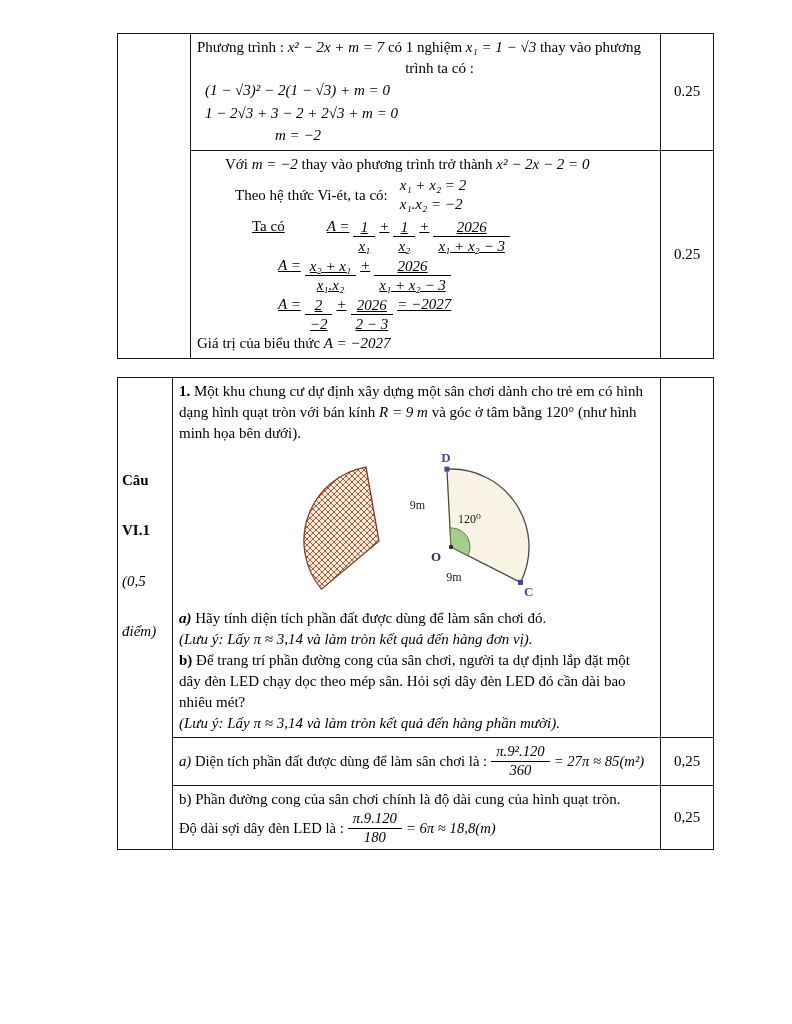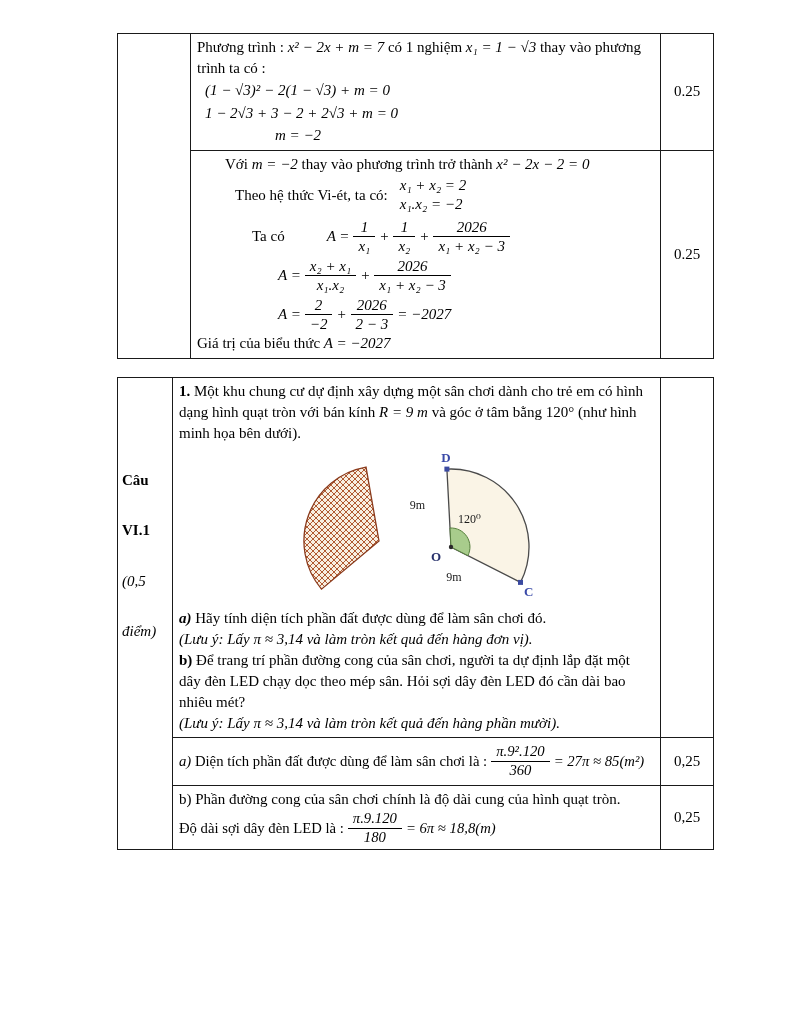--- a/index.html
+++ b/index.html
@@ -14,29 +14,29 @@
   .t2{left:117px;top:377px;width:596px;}
   .score-td{text-align:center;vertical-align:middle;padding:0;}
   .math{font-style:italic;}
   .bold{font-weight:bold;}
   .italic{font-style:italic;}
   .frac{display:inline-flex;flex-direction:column;align-items:stretch;text-align:center;
         vertical-align:middle;margin:0 4px;line-height:1.2;}
   .frac .num{display:block;padding:0 5px;border-bottom:1px solid #000;}
   .frac .den{display:block;padding:0 5px;}
   .ln{line-height:1.4;}
-  .ln2{}
+  .ln2{margin-left:28px;text-align:center;}
   .eq{width:260px;text-align:left;line-height:1.5;}
   .eq1,.eq2{margin-left:8px;}
   .eq3{margin-left:78px;}
   .r2-line1{margin-left:28px;}
   .viet-row{display:flex;align-items:center;margin-left:38px;margin-top:1px;}
   .viet-system{margin-left:12px;line-height:1.3;}
   .viet-system .sysline{display:block;}
-  .aline{display:flex;align-items:center;}
+  .aline{display:flex;align-items:flex-start;text-decoration:underline;}
   .aline-1{margin-left:55px;margin-top:3px;}
   .gap-a{display:inline-block;width:42px;}
   .aline-2{margin-left:81px;margin-top:2px;}
   .aline-3{margin-left:81px;margin-top:2px;}
   .final-line{margin-top:0;}
   .cell-qlabel{padding-top:62px;padding-left:4px;}
   .cell-qlabel div{line-height:1.35;margin-top:30px;}
   .q-problem .para{line-height:1.4;}
   .figure-wrap{margin:5px 0 3px 110px;width:310px;}
   .ptlabel{font-family:"Liberation Serif","DejaVu Serif",serif;font-size:13px;font-weight:bold;}

